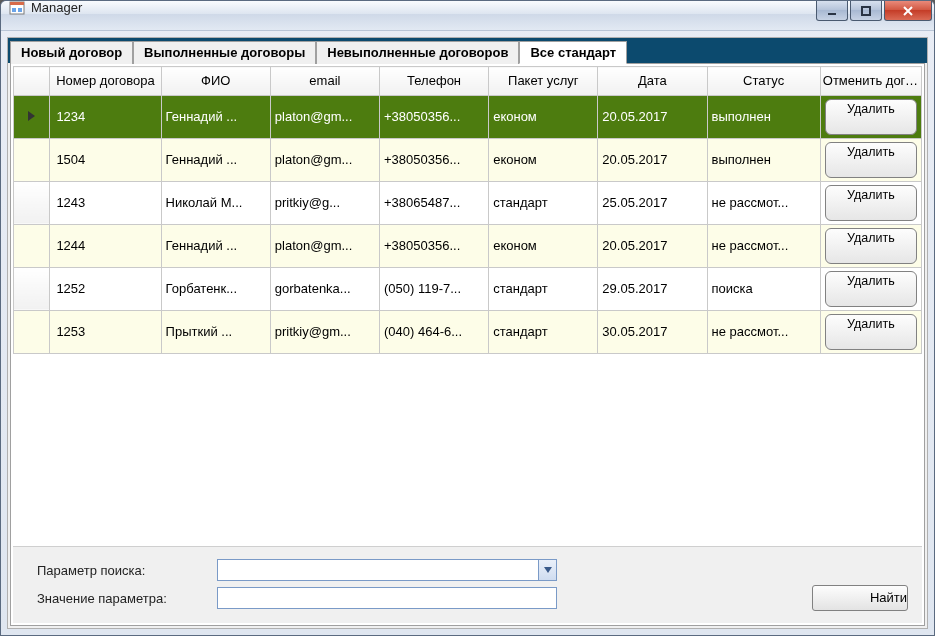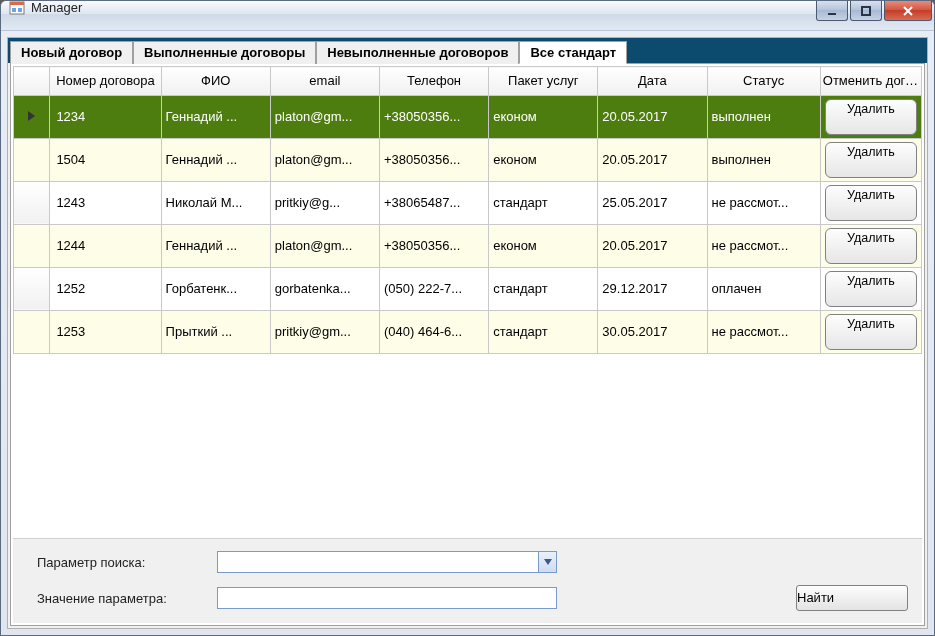--- a/index.html
+++ b/index.html
@@ -148,21 +148,21 @@
     border-radius: 6px;
     font-size: 12.5px;
     color: #000;
   }
   .search-panel {
     border-top: 1px solid #cfcfcf;
     background: #f0f0f0;
     padding: 12px 14px 12px 24px;
     display: grid;
     grid-template-columns: 180px 340px 1fr 120px;
-    row-gap: 12px;
+    row-gap: 4px;
     align-items: center;
   }
   .search-panel label { color: #222; }
   .combo {
     position: relative;
     height: 22px;
   }
   .combo input {
     width: 100%; height: 22px;
     border: 1px solid #7a9ac7;
@@ -177,25 +177,25 @@
     display: flex; align-items: center; justify-content: center;
   }
   .txt {
     width: 100%; height: 22px;
     border: 1px solid #7a9ac7;
     padding: 2px 4px;
     font: inherit;
   }
   .find-btn {
     justify-self: end;
-    width: 112px; height: 26px;
+    width: 96px; height: 26px;
     border: 1px solid #818181;
     background: linear-gradient(#fdfdfd,#e3e3e3);
     border-radius: 3px;
-    text-align: left;
+    text-align: right;
     line-height: 24px;
   }
   col.c-rowhdr { width: 36px; }
   col.c-num { width: 110px; }
   col.c-fio { width: 108px; }
   col.c-email { width: 108px; }
   col.c-phone { width: 108px; }
   col.c-pkg { width: 108px; }
   col.c-date { width: 108px; }
   col.c-status { width: 112px; }
@@ -320,24 +320,24 @@
                 <td>не рассмот...</td>
                 <td>
                   <span class="cell-btn">Удалить</span>
                 </td>
               </tr>
               <tr>
                 <td class="rowhdr"></td>
                 <td class="num">1252</td>
                 <td>Горбатенк...</td>
                 <td>gorbatenka...</td>
-                <td>(050) 222-7...</td>
+                <td>(050) 119-7...</td>
                 <td>стандарт</td>
-                <td>29.12.2017</td>
-                <td>оплачен</td>
+                <td>29.05.2017</td>
+                <td>поиска</td>
                 <td>
                   <span class="cell-btn">Удалить</span>
                 </td>
               </tr>
               <tr class="alt">
                 <td class="rowhdr"></td>
                 <td class="num">1253</td>
                 <td>Прыткий ...</td>
                 <td>pritkiy@gm...</td>
                 <td>(040) 464-6...</td>

